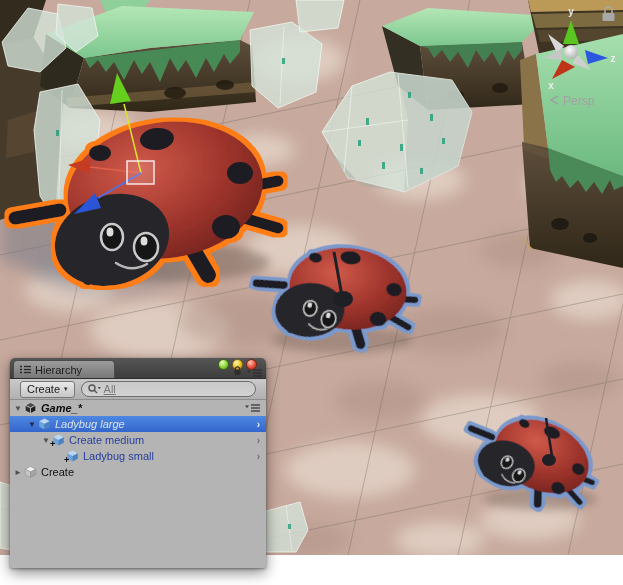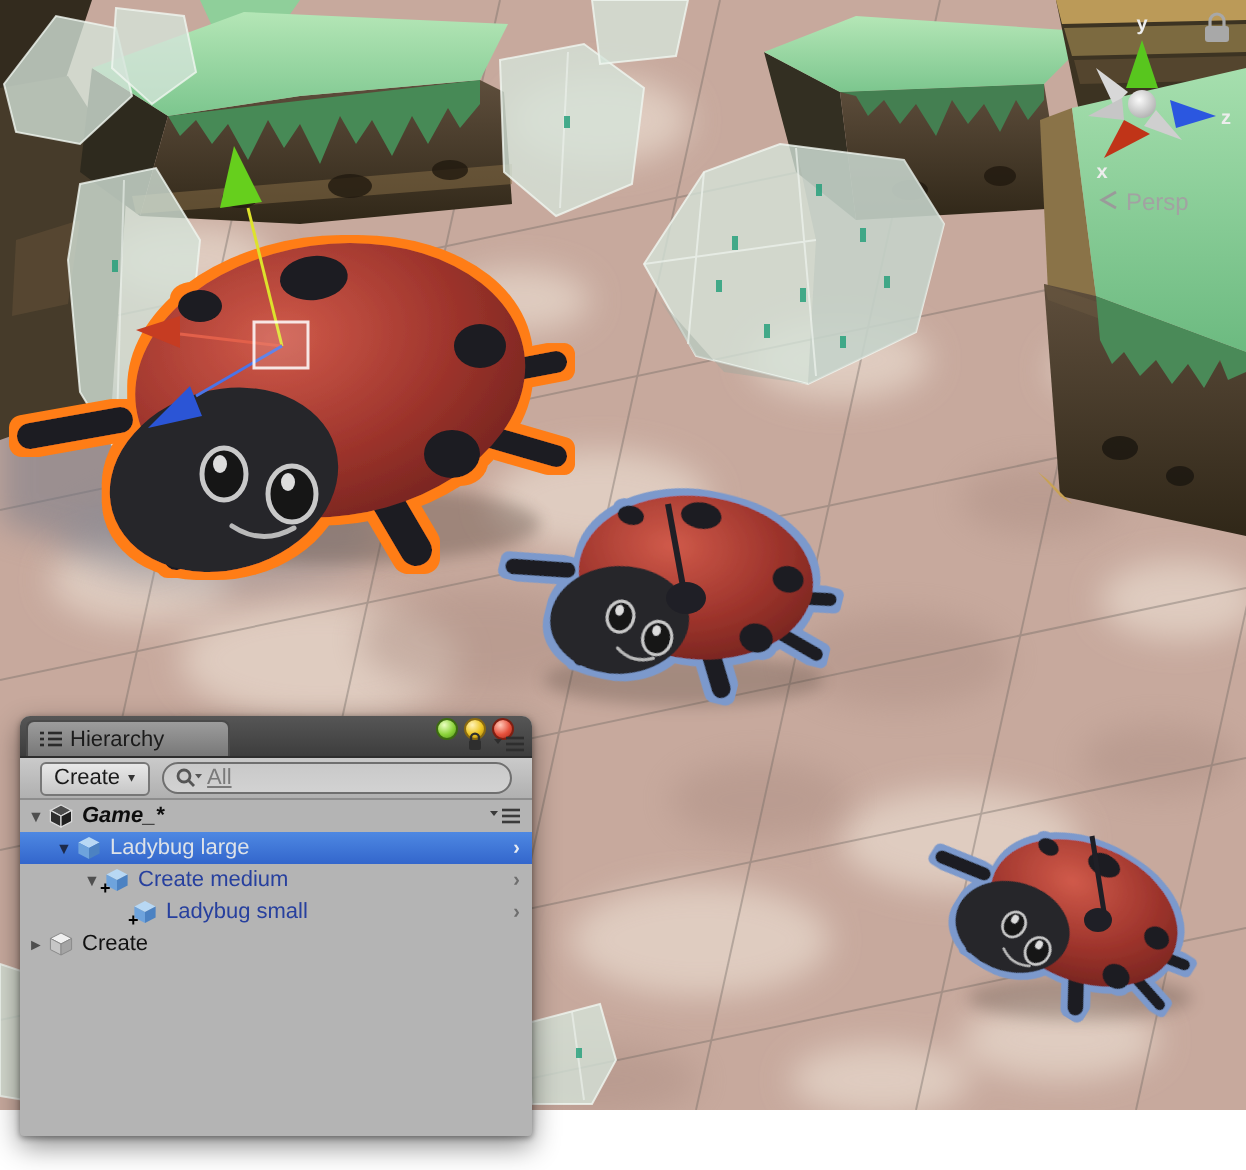--- a/index.html
+++ b/index.html
@@ -36,21 +36,21 @@
   .searchbox .stext{color:#7a7a7a;font-size:11px;margin-left:2px;text-decoration:underline;}
 
   .tree{position:relative;}
   .row{height:16px;display:flex;align-items:center;white-space:nowrap;}
   .row .exp{width:12px;font-size:8px;color:#4f4f4f;text-align:center;flex:0 0 12px;}
   .row .sp{flex:0 0 12px;}
   .row .ic{width:13px;height:12px;flex:0 0 13px;margin-right:4px;position:relative;display:inline-flex;}
   .row .lbl{font-size:11px;}
   .row .chev{margin-left:auto;margin-right:6px;color:#6e6e6e;font-size:10px;font-weight:bold;}
   .row.sel{background:linear-gradient(#4e88e2,#3366cc);}
-  .row.sel .lbl{color:#dde2e8;}
+  .row.sel .lbl{color:#dde2e8;font-style:italic;}
   .row.sel .exp{color:#1d2a4a;}
   .row.sel .chev{color:#e8ecf2;}
   .lbl.root{font-weight:bold;color:#0d0d0d;font-style:italic;}
   .lbl.prefab{color:#27409e;}
   .lbl.plain{color:#111;}
   .rowmenu{margin-left:auto;margin-right:6px;display:inline-flex;}
   .plus{position:absolute;left:-2px;bottom:-3px;font-size:9px;font-weight:bold;color:#000;line-height:1;}
 </style>
 </head>
 <body>

